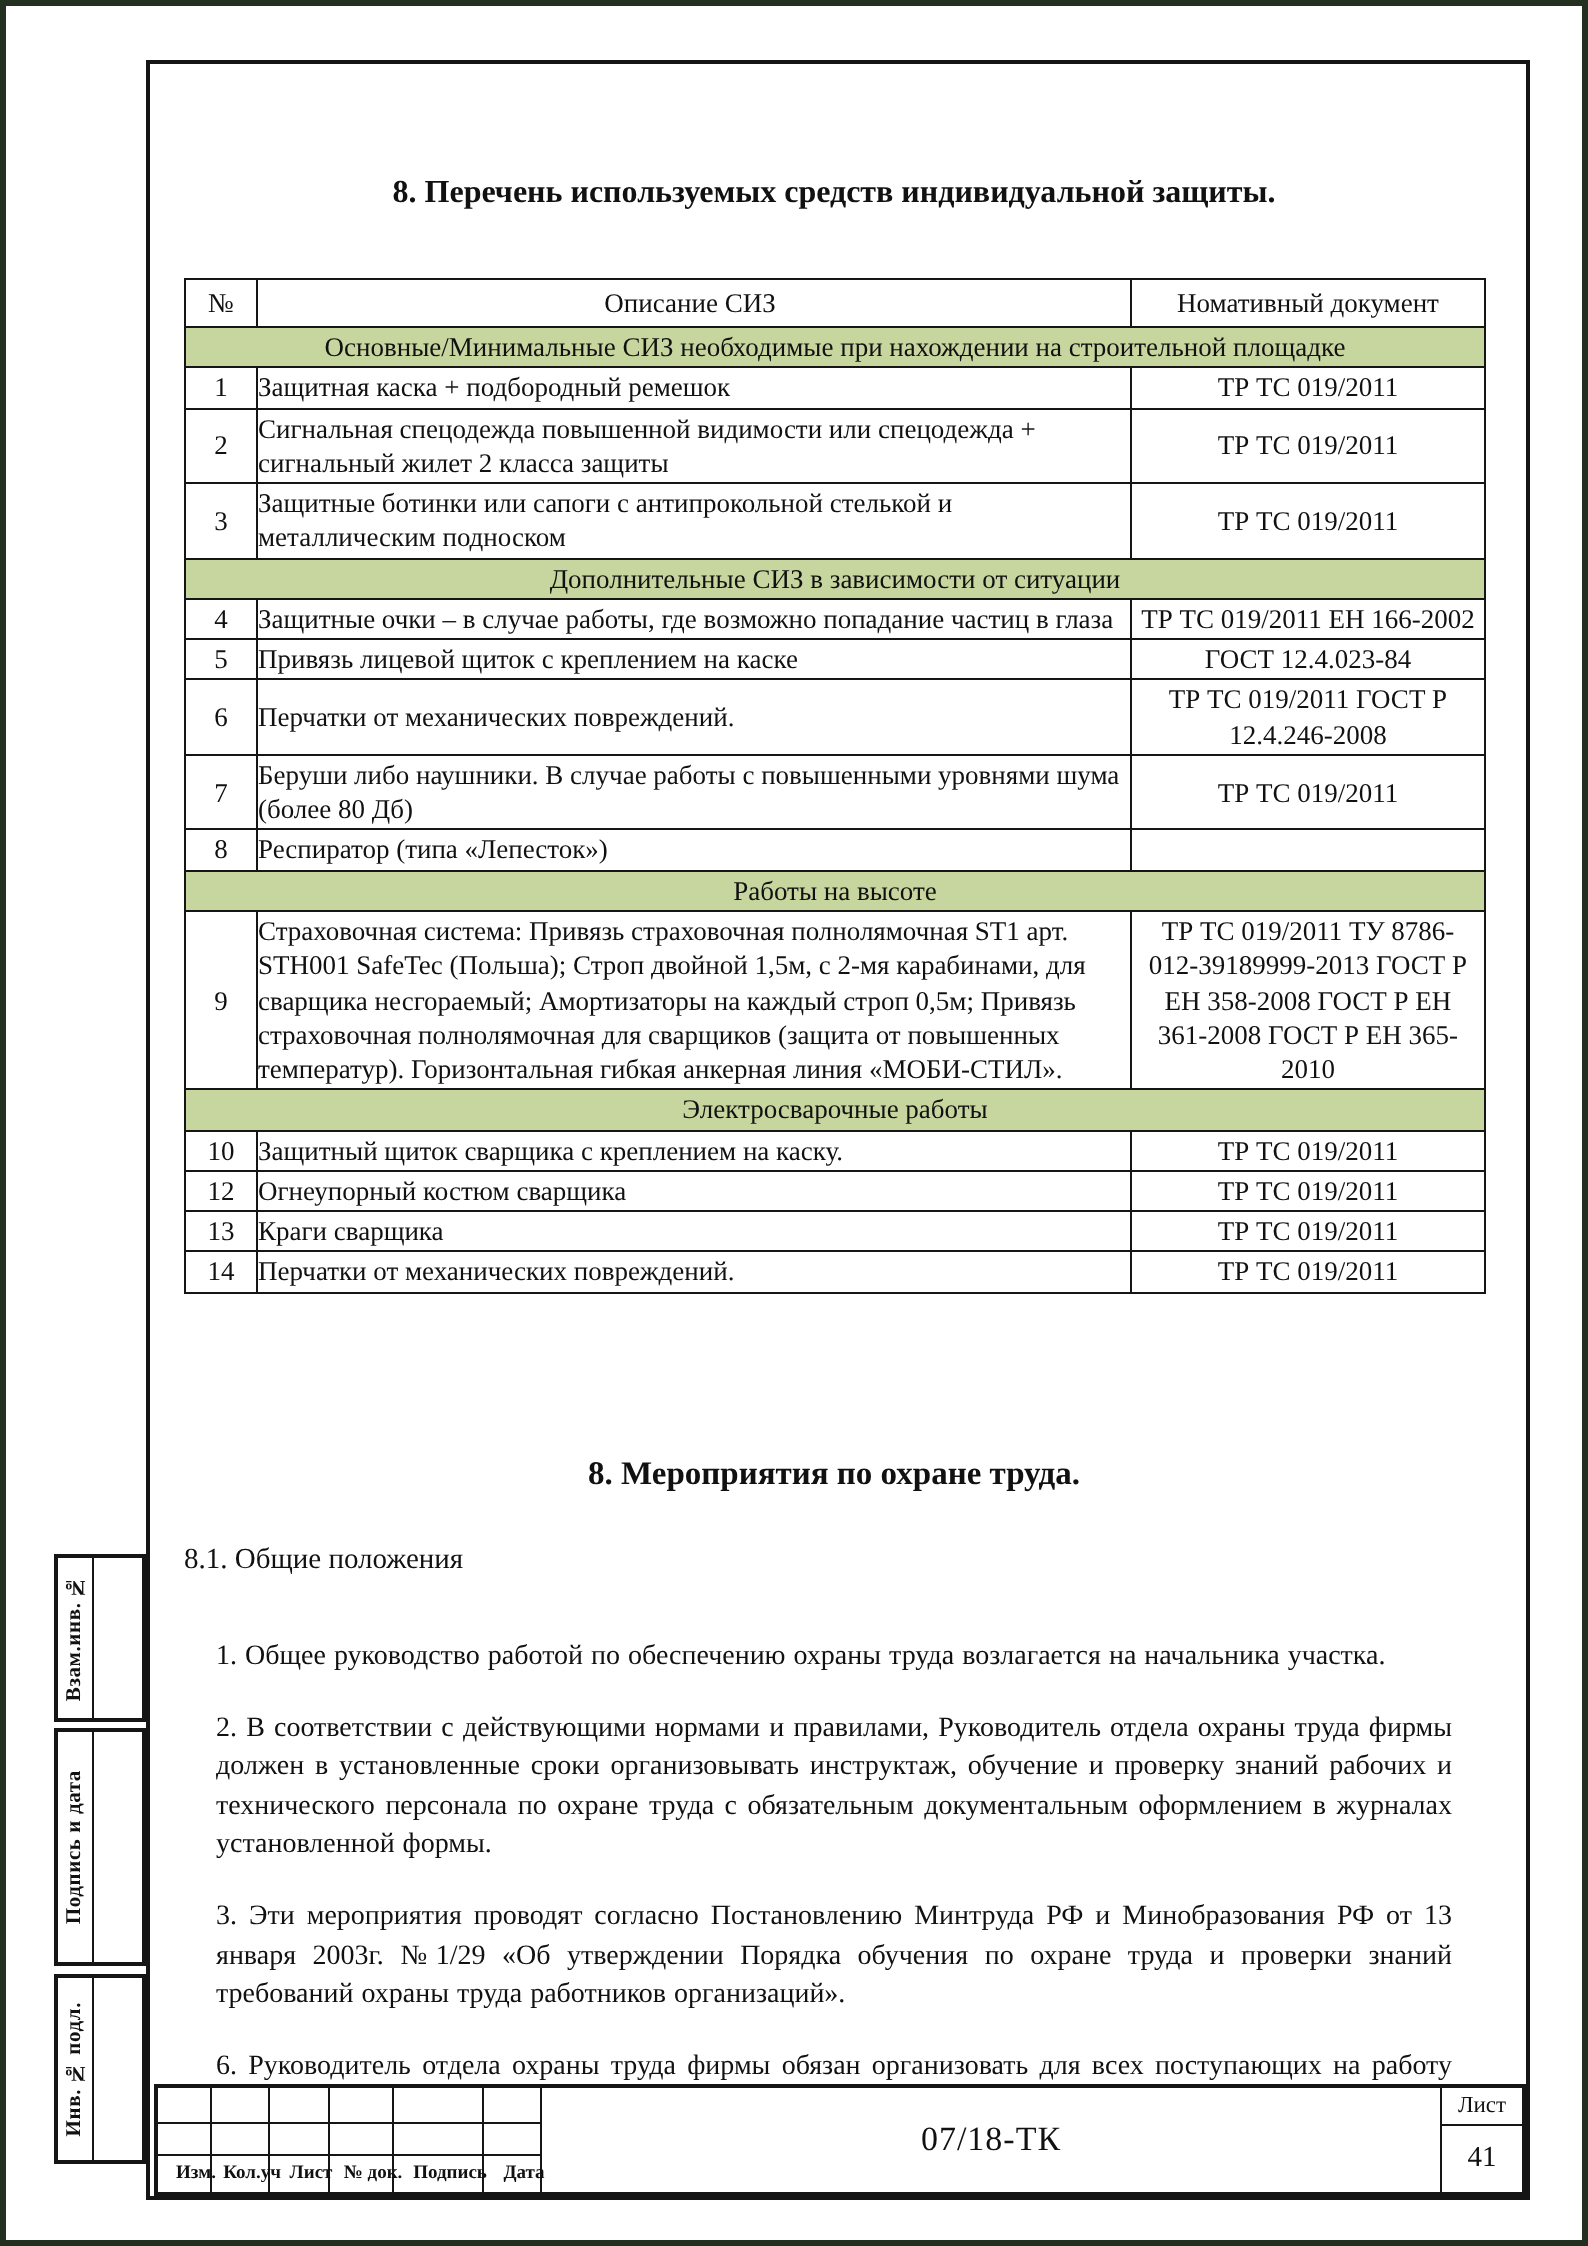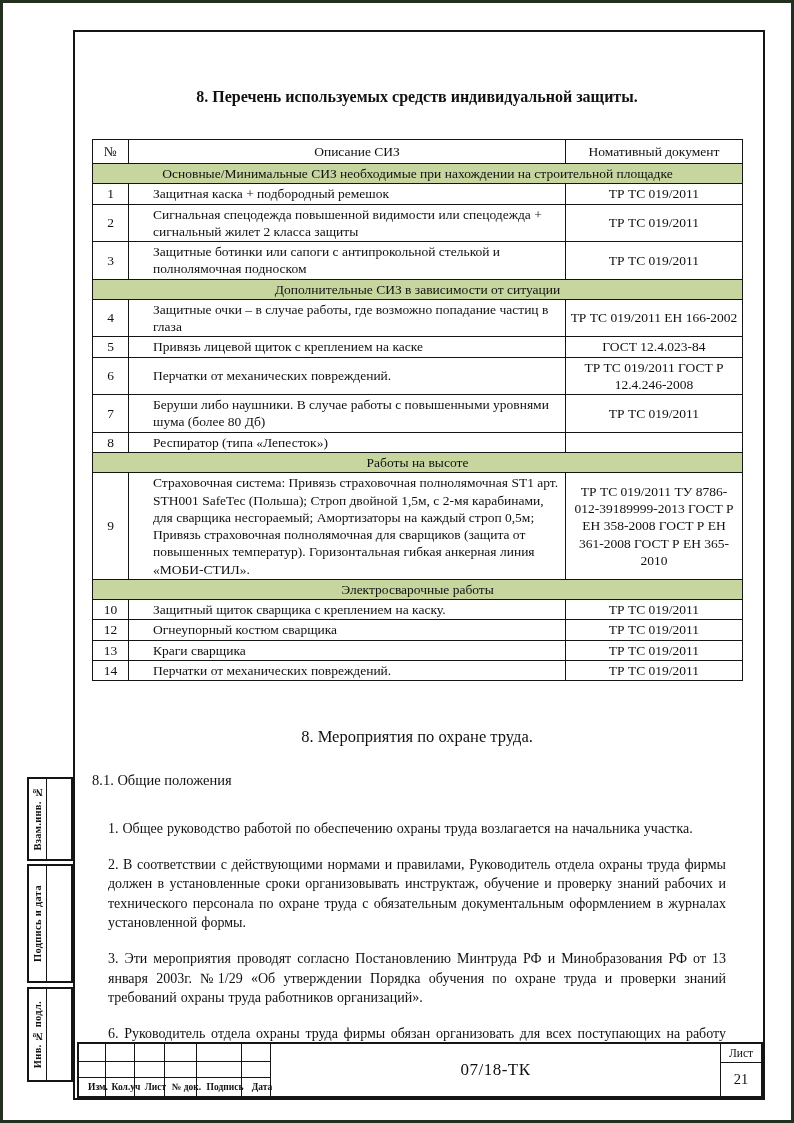--- a/index.html
+++ b/index.html
@@ -8,31 +8,31 @@
     font-family:"Liberation Serif", serif;color:#111;overflow:hidden;
   }
   .page-edge{position:absolute;inset:0;border:3px solid #24301f;pointer-events:none;z-index:50;}
   .frame{position:absolute;left:73px;top:30px;width:692px;height:1070px;
          border:2px solid #151515;box-sizing:border-box;background:transparent;}
 
   
   .h7{position:absolute;left:92px;top:88px;width:650px;text-align:center;
       font-weight:bold;font-size:16px;}
   .h8{position:absolute;left:92px;top:727px;width:650px;text-align:center;
-      font-weight:normal;font-size:16.5px;}
+      font-weight:bold;font-size:16.5px;}
   .h81{position:absolute;left:92px;top:772px;width:650px;text-align:left;
       font-weight:normal;font-size:14.5px;}
 
   
   .siz{position:absolute;left:92px;top:139px;width:650px;border-collapse:collapse;
        table-layout:fixed;font-size:13.5px;}
   .siz td,.siz th{border:1.5px solid #151515;padding:1px 4px;vertical-align:middle;
        font-weight:normal;line-height:1.28;}
   .siz .c-num{width:36px;text-align:center;}
-  .siz .c-desc{width:437px;text-align:left;padding-left:24px;}
+  .siz .c-desc{width:437px;text-align:left;padding-left:0;}
   .siz .c-doc{width:177px;text-align:center;}
   .siz .band td{background:#c6d69e;text-align:center;padding:1px 2px;height:17px;margin-top:20px;}
   .siz thead th{text-align:center;height:21px;}
 
   
   .paras{position:absolute;left:92px;top:803px;width:650px;font-size:14px;
          line-height:19.6px;text-align:justify;word-spacing:0.5px;}
   .paras p{margin:16px;}
   .paras p.cutoff{text-align-last:justify;}
 
@@ -95,21 +95,21 @@
       <td class="c-desc">Защитная каска + подбородный ремешок</td>
       <td class="c-doc">ТР ТС 019/2011</td>
     </tr>
     <tr>
       <td class="c-num">2</td>
       <td class="c-desc">Сигнальная спецодежда повышенной видимости или спецодежда + сигнальный жилет 2 класса защиты</td>
       <td class="c-doc">ТР ТС 019/2011</td>
     </tr>
     <tr>
       <td class="c-num">3</td>
-      <td class="c-desc">Защитные ботинки или сапоги с антипрокольной стелькой и полнолямочная подноском</td>
+      <td class="c-desc">Защитные ботинки или сапоги с антипрокольной стелькой и металлическим подноском</td>
       <td class="c-doc">ТР ТС 019/2011</td>
     </tr>
     <tr class="band">
         <td colspan="3">Дополнительные СИЗ в зависимости от ситуации</td>
       </tr>
     <tr>
       <td class="c-num">4</td>
       <td class="c-desc">Защитные очки – в случае работы, где возможно попадание частиц в глаза</td>
       <td class="c-doc">ТР ТС 019/2011 ЕН 166-2002</td>
     </tr>
@@ -225,15 +225,15 @@
       </div>
     <div class="tb-col w6">
         <div class="r1"></div>
         <div class="r2"></div>
         <div class="r3">Дата</div>
       </div>
   </div>
   <div class="tb-doc">07/18-ТК</div>
   <div class="tb-sheet">
     <div class="sh-label">Лист</div>
-    <div class="sh-num">21</div>
+    <div class="sh-num">41</div>
   </div>
 </div>
 
 </body></html>

